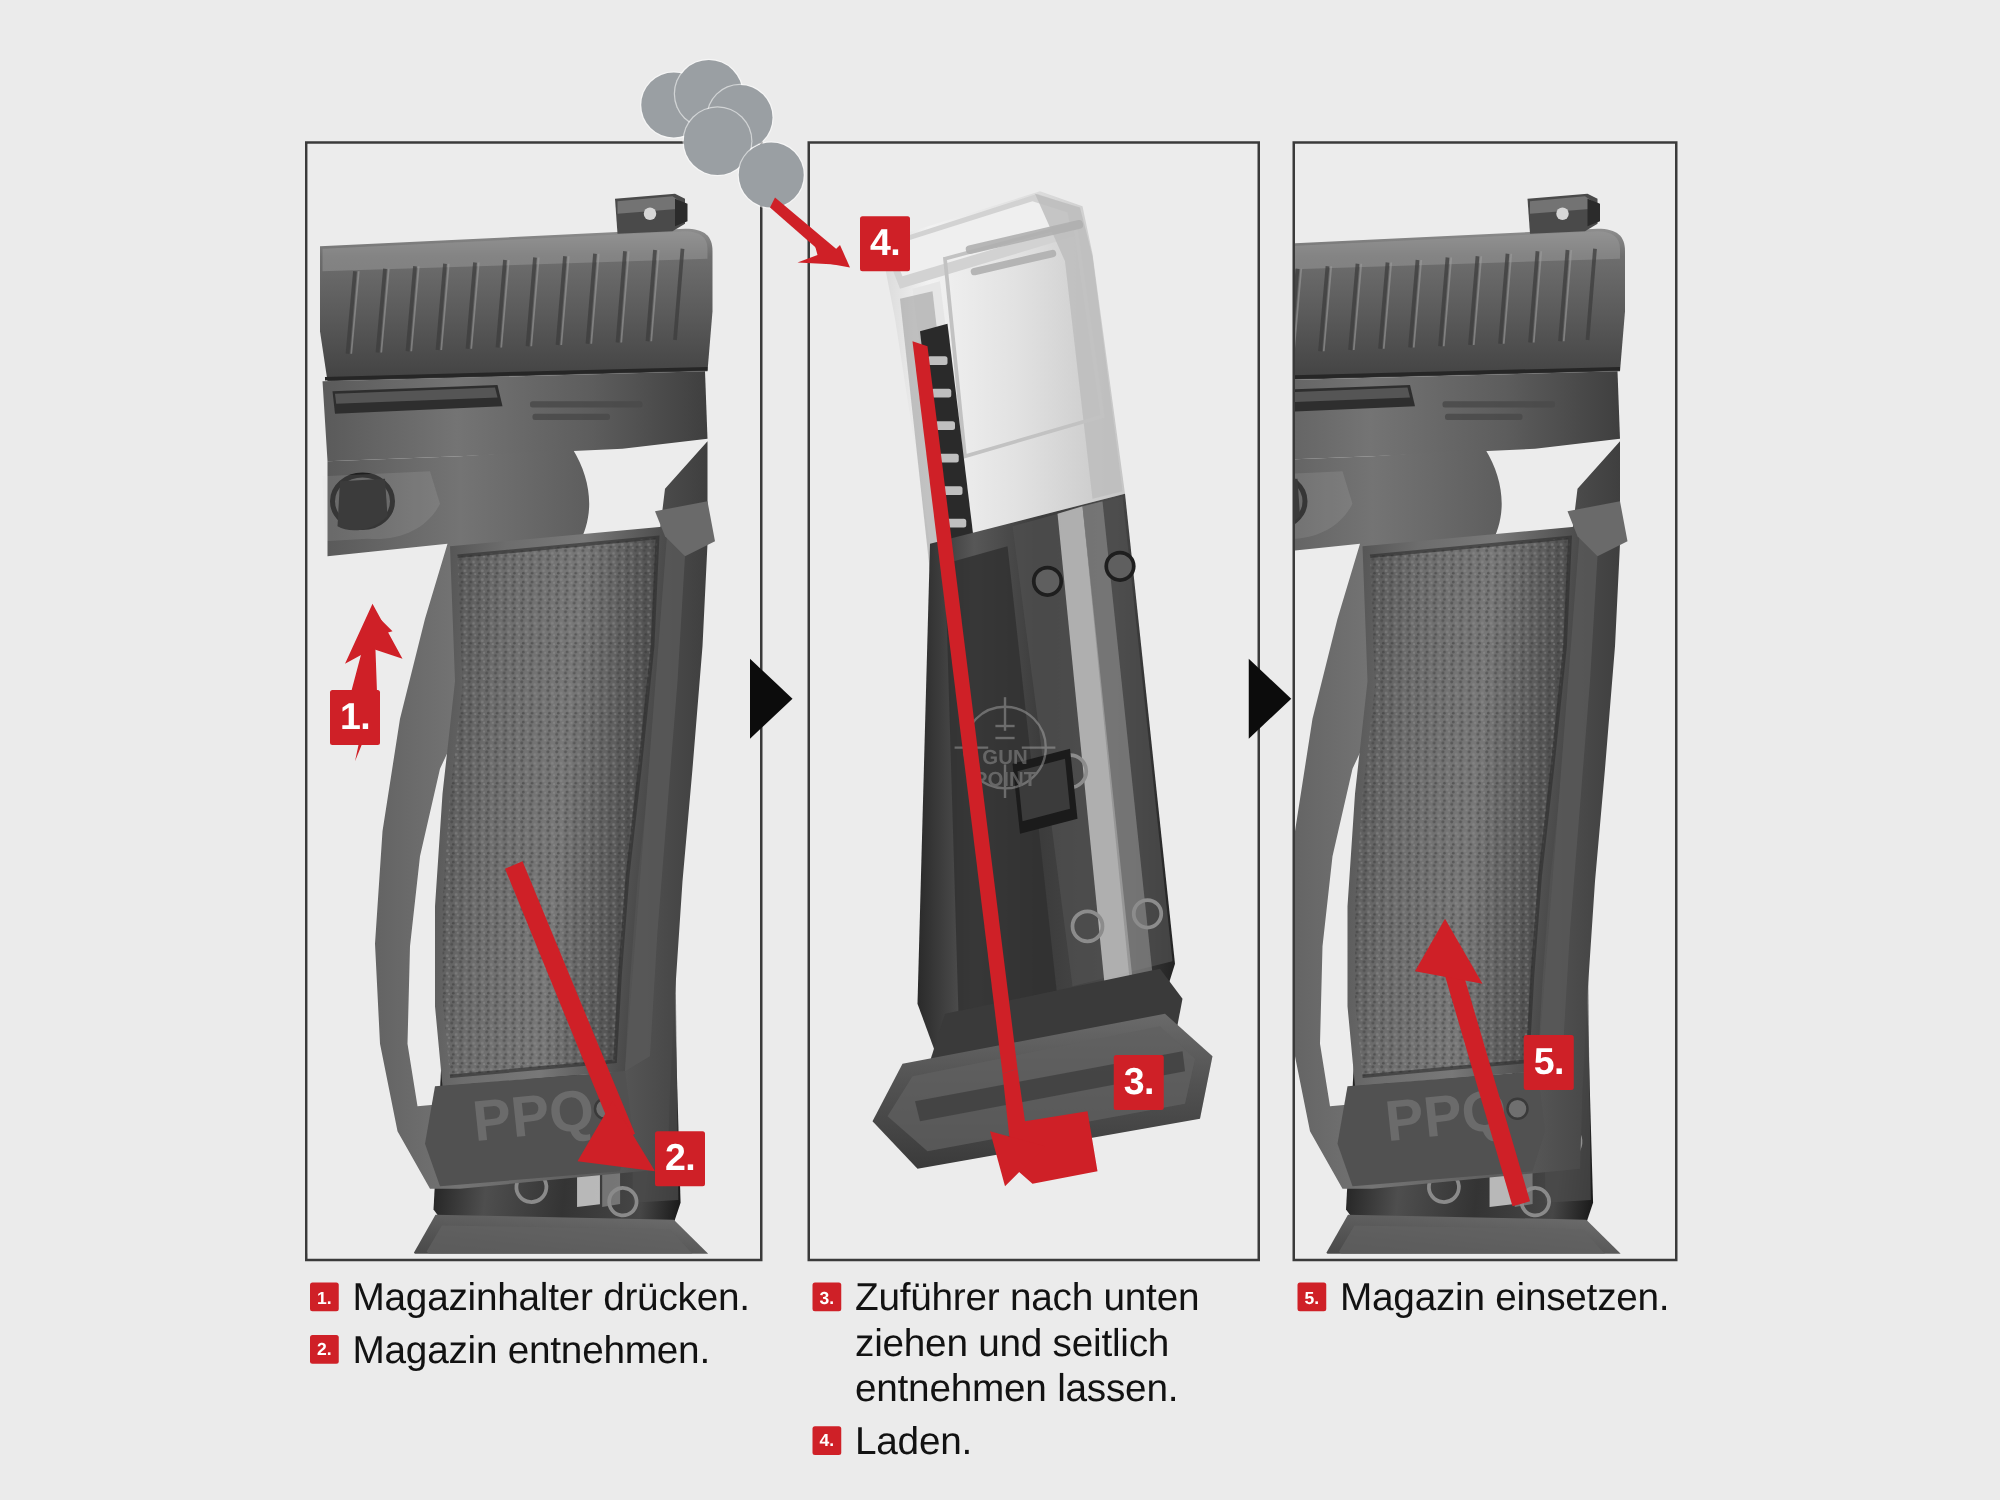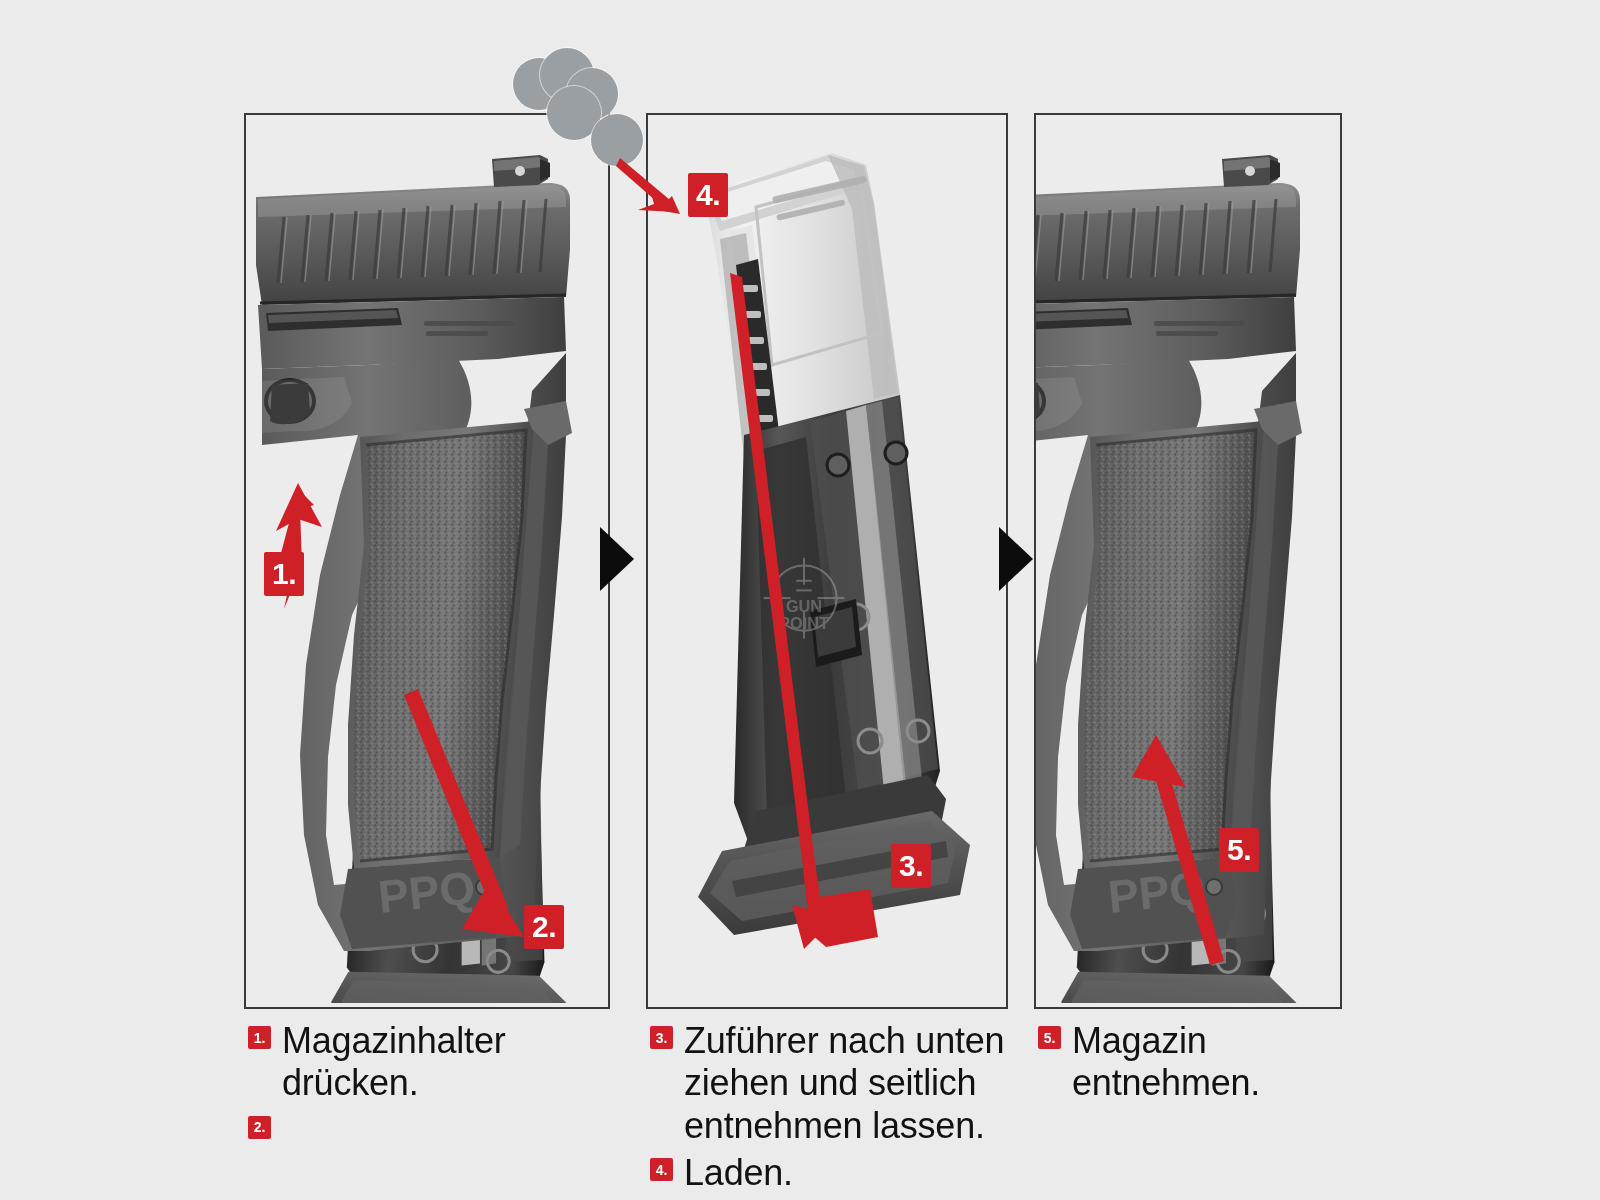--- a/index.html
+++ b/index.html
@@ -89,21 +89,21 @@
     font-weight: bold;
     display: flex;
     align-items: center;
     justify-content: center;
     border-radius: 2px;
     margin-top: 6px;
     margin-right: 11px;
     line-height: 1;
   }
   .cap-text {
-    font-size: 36px;
+    font-size: 31px;
     line-height: 1.18;
     color: #121212;
     letter-spacing: -0.2px;
   }
 
   
   .ann { position: absolute; }
 
   
   .watermark {
@@ -448,34 +448,35 @@
   <div class="step-arrow" id="step-arrow-1"></div>
   <div class="step-arrow" id="step-arrow-2"></div>
 
   <div class="caption-block" id="caption-1">
     <div class="cap-row">
       <div class="cap-badge">1.</div>
       <div class="cap-text">Magazinhalter drücken.</div>
     </div>
     <div class="cap-row">
       <div class="cap-badge">2.</div>
+      <div class="cap-text">Magazin entnehmen.</div>
     </div>
   </div>
 
   <div class="caption-block" id="caption-2">
     <div class="cap-row">
       <div class="cap-badge">3.</div>
       <div class="cap-text">Zuführer nach unten ziehen und seitlich entnehmen lassen.</div>
     </div>
     <div class="cap-row">
       <div class="cap-badge">4.</div>
       <div class="cap-text">Laden.</div>
     </div>
   </div>
 
   <div class="caption-block" id="caption-3">
     <div class="cap-row">
       <div class="cap-badge">5.</div>
-      <div class="cap-text">Magazin entnehmen.</div>
+      <div class="cap-text">Magazin einsetzen.</div>
     </div>
   </div>
 
 </div>
 
 </body></html>

